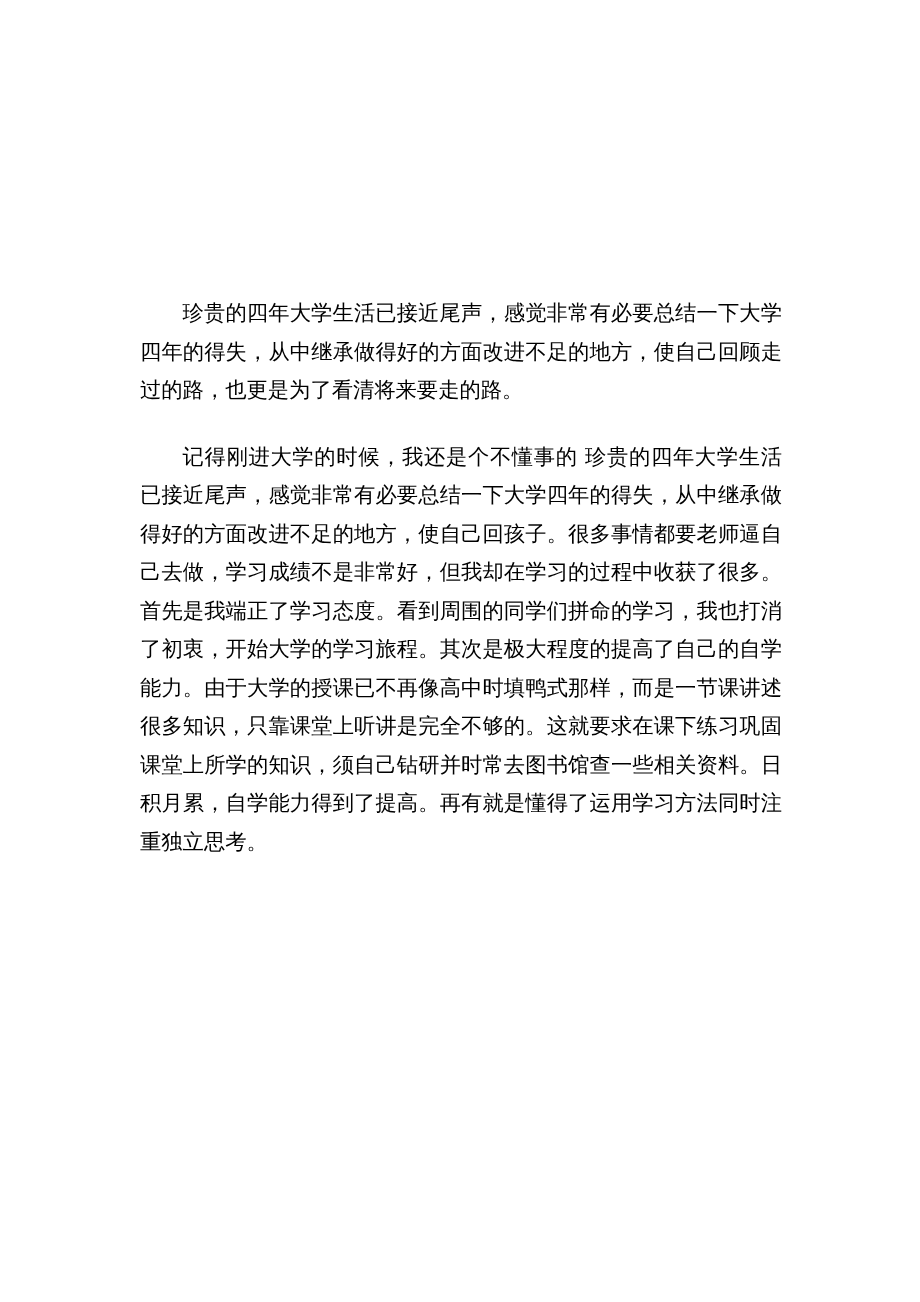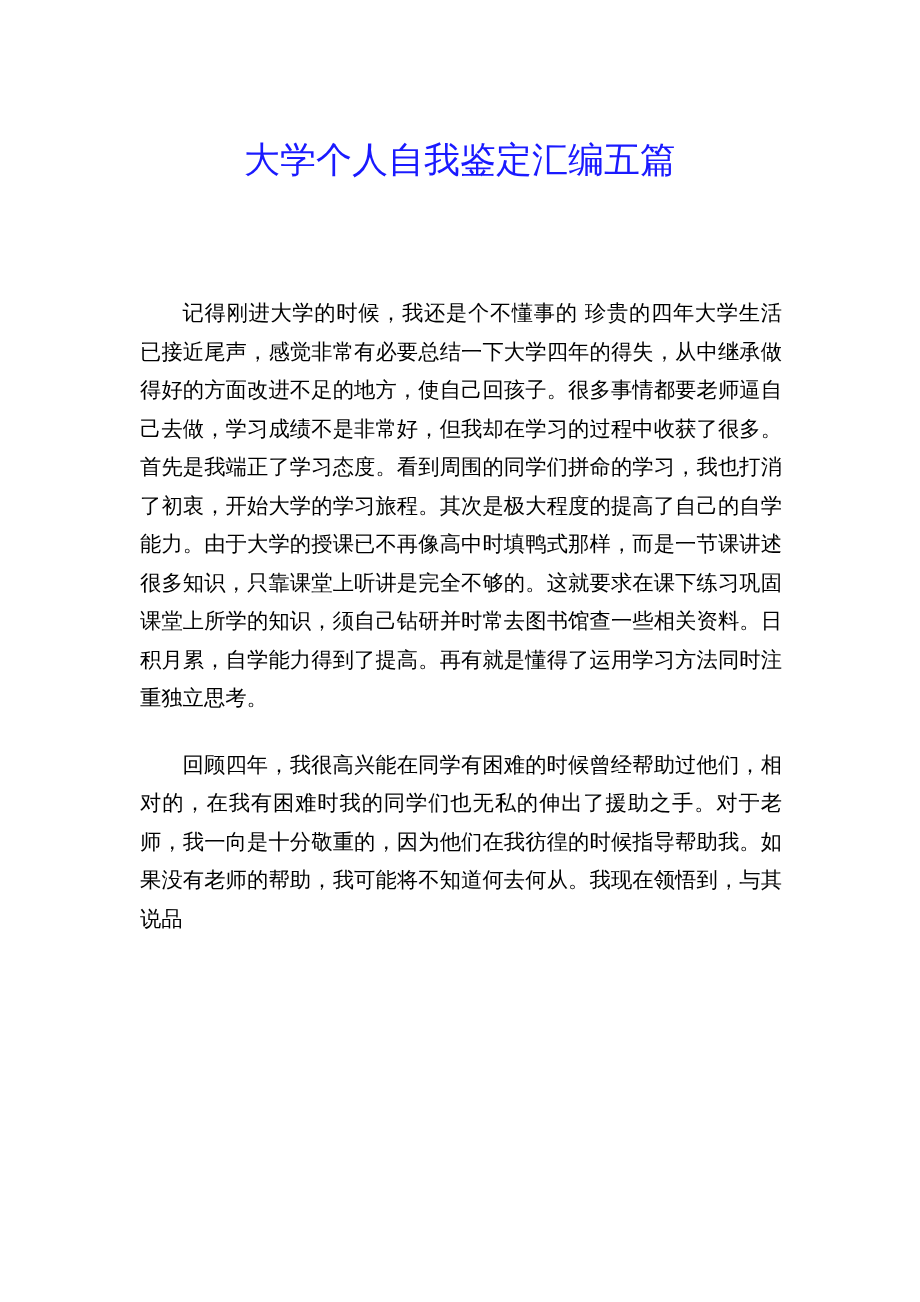--- a/index.html
+++ b/index.html
@@ -61,20 +61,19 @@
       text-indent: 42.6px;
       text-align: justify;
       margin: 0 0 28px 0;
       word-break: break-all;
     }
   </style>
 </head>
 <body>
 
 <div class="page">
-  <h1 class="doc-title">大学个人自我鉴定汇编五篇</h1>
 
 
   <div class="body-text">
+    <p class="para">珍贵的四年大学生活已接近尾声，感觉非常有必要总结一下大学四年的得失，从中继承做得好的方面改进不足的地方，使自己回顾走过的路，也更是为了看清将来要走的路。</p>
     <p class="para">记得刚进大学的时候，我还是个不懂事的 珍贵的四年大学生活已接近尾声，感觉非常有必要总结一下大学四年的得失，从中继承做得好的方面改进不足的地方，使自己回孩子。很多事情都要老师逼自己去做，学习成绩不是非常好，但我却在学习的过程中收获了很多。首先是我端正了学习态度。看到周围的同学们拼命的学习，我也打消了初衷，开始大学的学习旅程。其次是极大程度的提高了自己的自学能力。由于大学的授课已不再像高中时填鸭式那样，而是一节课讲述很多知识，只靠课堂上听讲是完全不够的。这就要求在课下练习巩固课堂上所学的知识，须自己钻研并时常去图书馆查一些相关资料。日积月累，自学能力得到了提高。再有就是懂得了运用学习方法同时注重独立思考。</p>
-    <p class="para">回顾四年，我很高兴能在同学有困难的时候曾经帮助过他们，相对的，在我有困难时我的同学们也无私的伸出了援助之手。对于老师，我一向是十分敬重的，因为他们在我彷徨的时候指导帮助我。如果没有老师的帮助，我可能将不知道何去何从。我现在领悟到，与其说品</p>
   </div>
 </div>
 
 </body></html>

